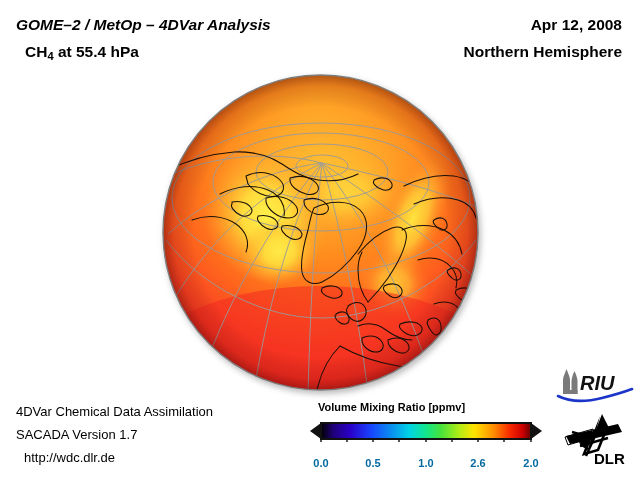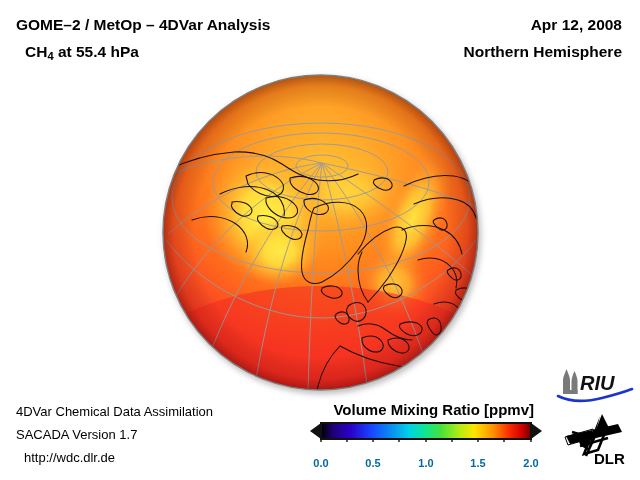--- a/index.html
+++ b/index.html
@@ -6,40 +6,40 @@
   body{
     width:640px;height:480px;background:#ffffff;
     font-family:"Liberation Sans",sans-serif;
     position:relative;overflow:hidden;
     -webkit-font-smoothing:antialiased;
   }
   .abs{position:absolute;}
 
   
   .hdr{font-weight:bold;font-size:15.5px;color:#000;white-space:nowrap;}
-  #title-line1{left:16px;top:16px;}
+  #title-line1{left:16px;top:16px;font-style:italic;}
   #title-line2{left:25px;top:43px;}
   #date-line  {right:18px;top:16px;}
   #region-line{right:18px;top:43px;text-align:right;}
   sub{font-size:0.72em;vertical-align:-0.28em;}
 
   
   #globe-wrap{left:162px;top:74px;width:317px;height:317px;}
   #globe-svg{display:block;width:317px;height:317px;
              filter:drop-shadow(2px 3px 3px rgba(0,0,0,0.28));}
 
   
   .credit{font-weight:normal;font-size:13px;color:#000;white-space:nowrap;left:16px;}
   #credit-0{top:404px;}
   #credit-1{top:427px;text-align:right;}
   #credit-2{top:450px;padding-left:8px;}
 
   
-  #cbar-title{left:318px;top:401px;width:216px;text-align:right;
-              font-weight:bold;font-size:15px;color:#000;white-space:nowrap;}
+  #cbar-title{left:318px;top:401px;width:216px;text-align:left;
+              font-weight:bold;font-size:11px;color:#000;white-space:nowrap;}
   #cbar-block{left:310px;top:420px;width:232px;height:22px;}
   #cbar-svg{display:block;}
   #cbar-ticklabels{left:310px;top:445px;width:232px;height:20px;}
   .cb-tick{position:absolute;top:12px;font-weight:bold;font-size:11px;color:#0369a1;
            transform:translateX(-50%);white-space:nowrap;}
 
   
   #riu-logo{left:556px;top:368px;width:78px;height:36px;}
   #dlr-logo{left:562px;top:412px;width:72px;height:56px;text-align:right;}
 </style>
@@ -249,21 +249,21 @@
     <line x1="194" y1="19" x2="194" y2="23"></line>
     <line x1="221" y1="19" x2="221" y2="24"></line>
   </g>
 </svg>
 </div>
 
 <div class="abs" id="cbar-ticklabels">
   <span class="cb-tick" style="left:11px">0.0</span>
   <span class="cb-tick" style="left:63px">0.5</span>
   <span class="cb-tick" style="left:116px">1.0</span>
-  <span class="cb-tick" style="left:168px">1.5</span>
+  <span class="cb-tick" style="left:168px">2.6</span>
   <span class="cb-tick" style="left:221px">2.0</span>
 </div>
 
 <div class="abs" id="riu-logo">
 <svg width="78" height="36" viewBox="0 0 78 36" xmlns="http://www.w3.org/2000/svg">
   <g fill="#7a7a7a">
     <path d="M7 26 L7 12 C7 9 9 5 10.5 1 C12 5 14 9 14 12 L14 26 Z"></path>
     <path d="M15.5 26 L15.5 13 C15.5 10 17 6.5 18.5 3 C20 6.5 21.5 10 21.5 13 L21.5 26 Z"></path>
     <rect x="7" y="22" width="14.5" height="4"></rect>
   </g>

